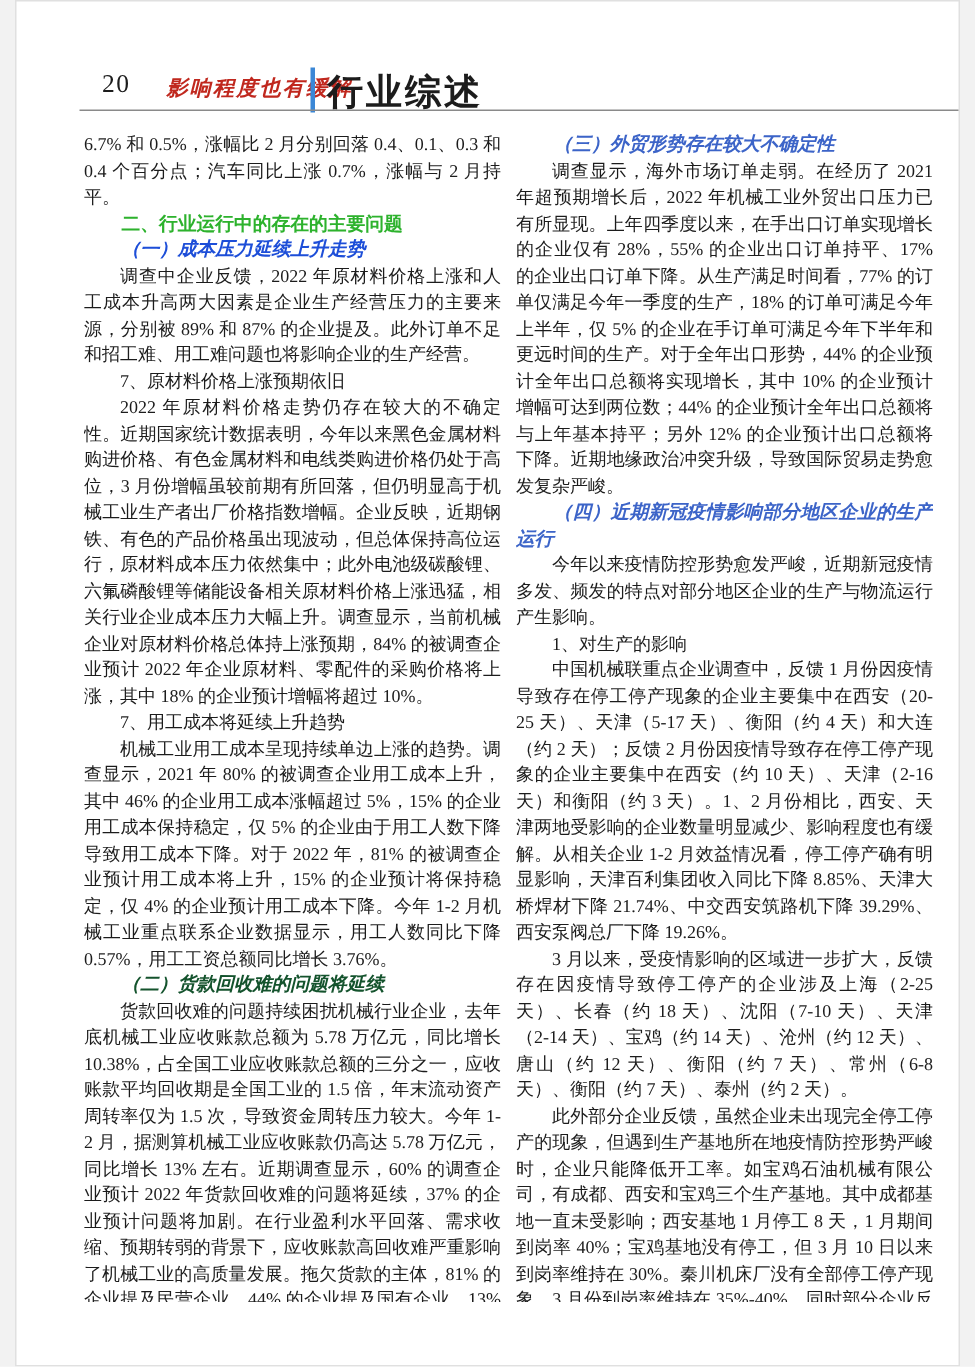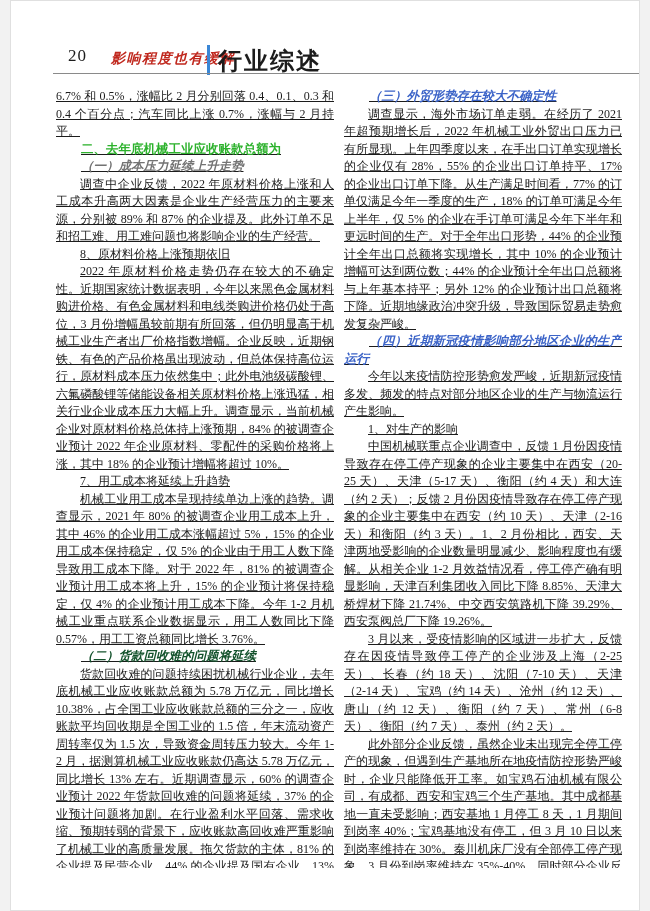--- a/index.html
+++ b/index.html
@@ -37,21 +37,21 @@
   }
   .header-rule {
     position:absolute; left:42px; top:72px;
     width:606px; height:1px; background:#8a8a8a;
   }
 
   
   .columns {
     position:absolute; top:87px; left:45px;
     width:567px; height:780px;
-    display:flex; gap:10px;text-decoration:underline;
+    display:flex; gap:10px;
   }
   .column {
     width:278px; height:780px;
     overflow:hidden;
     text-align:justify;
     font-size:12px; line-height:17.5px;
   }
   .column p { margin:0; }
 
   .continuation { text-indent:0; }
@@ -79,24 +79,24 @@
     <span class="page-number">20</span>
     <span class="masthead" style="color: rgb(192, 40, 30);">影响程度也有缓解</span>
     <span class="header-bar" style="background: rgb(59, 135, 214);"></span>
     <span class="section-title">行业综述</span>
     <span class="header-rule"></span>
   </div>
 
   <div class="columns">
     <div class="column">
         <p class="continuation">6.7% 和 0.5%，涨幅比 2 月分别回落 0.4、0.1、0.3 和 0.4 个百分点；汽车同比上涨 0.7%，涨幅与 2 月持平。</p>
-        <p class="heading-green" style="color: rgb(45, 178, 45);">二、去年底机械工业应收账款总额为</p>
-        <p class="heading-blue" style="color: #737373;">（一）成本压力延续上升走势</p>
+        <p class="heading-green" style="color: rgb(45, 178, 45);">二、行业运行中的存在的主要问题</p>
+        <p class="heading-blue" style="color: #1d4ed8;">（一）成本压力延续上升走势</p>
         <p class="para">调查中企业反馈，2022 年原材料价格上涨和人工成本升高两大因素是企业生产经营压力的主要来源，分别被 89% 和 87% 的企业提及。此外订单不足和招工难、用工难问题也将影响企业的生产经营。</p>
-        <p class="subheading">8、原材料价格上涨预期依旧</p>
+        <p class="subheading">7、原材料价格上涨预期依旧</p>
         <p class="para">2022 年原材料价格走势仍存在较大的不确定性。近期国家统计数据表明，今年以来黑色金属材料购进价格、有色金属材料和电线类购进价格仍处于高位，3 月份增幅虽较前期有所回落，但仍明显高于机械工业生产者出厂价格指数增幅。企业反映，近期钢铁、有色的产品价格虽出现波动，但总体保持高位运行，原材料成本压力依然集中；此外电池级碳酸锂、六氟磷酸锂等储能设备相关原材料价格上涨迅猛，相关行业企业成本压力大幅上升。调查显示，当前机械企业对原材料价格总体持上涨预期，84% 的被调查企业预计 2022 年企业原材料、零配件的采购价格将上涨，其中 18% 的企业预计增幅将超过 10%。</p>
         <p class="subheading">7、用工成本将延续上升趋势</p>
         <p class="para">机械工业用工成本呈现持续单边上涨的趋势。调查显示，2021 年 80% 的被调查企业用工成本上升，其中 46% 的企业用工成本涨幅超过 5%，15% 的企业用工成本保持稳定，仅 5% 的企业由于用工人数下降导致用工成本下降。对于 2022 年，81% 的被调查企业预计用工成本将上升，15% 的企业预计将保持稳定，仅 4% 的企业预计用工成本下降。今年 1-2 月机械工业重点联系企业数据显示，用工人数同比下降 0.57%，用工工资总额同比增长 3.76%。</p>
         <p class="heading-blue" style="color: #14532d;">（二）货款回收难的问题将延续</p>
         <p class="para">货款回收难的问题持续困扰机械行业企业，去年底机械工业应收账款总额为 5.78 万亿元，同比增长 10.38%，占全国工业应收账款总额的三分之一，应收账款平均回收期是全国工业的 1.5 倍，年末流动资产周转率仅为 1.5 次，导致资金周转压力较大。今年 1-2 月，据测算机械工业应收账款仍高达 5.78 万亿元，同比增长 13% 左右。近期调查显示，60% 的调查企业预计 2022 年货款回收难的问题将延续，37% 的企业预计问题将加剧。在行业盈利水平回落、需求收缩、预期转弱的背景下，应收账款高回收难严重影响了机械工业的高质量发展。拖欠货款的主体，81% 的企业提及民营企业、44% 的企业提及国有企业、13% 企业提及央企、8% 的企业提及外企、3% 的企业提及政府部门。</p>
       </div>
     <div class="column">
         <p class="heading-blue" style="color: rgb(60, 100, 200);">（三）外贸形势存在较大不确定性</p>
         <p class="para">调查显示，海外市场订单走弱。在经历了 2021 年超预期增长后，2022 年机械工业外贸出口压力已有所显现。上年四季度以来，在手出口订单实现增长的企业仅有 28%，55% 的企业出口订单持平、17% 的企业出口订单下降。从生产满足时间看，77% 的订单仅满足今年一季度的生产，18% 的订单可满足今年上半年，仅 5% 的企业在手订单可满足今年下半年和更远时间的生产。对于全年出口形势，44% 的企业预计全年出口总额将实现增长，其中 10% 的企业预计增幅可达到两位数；44% 的企业预计全年出口总额将与上年基本持平；另外 12% 的企业预计出口总额将下降。近期地缘政治冲突升级，导致国际贸易走势愈发复杂严峻。</p>
         <p class="heading-blue" style="color: rgb(60, 100, 200);">（四）近期新冠疫情影响部分地区企业的生产运行</p>

